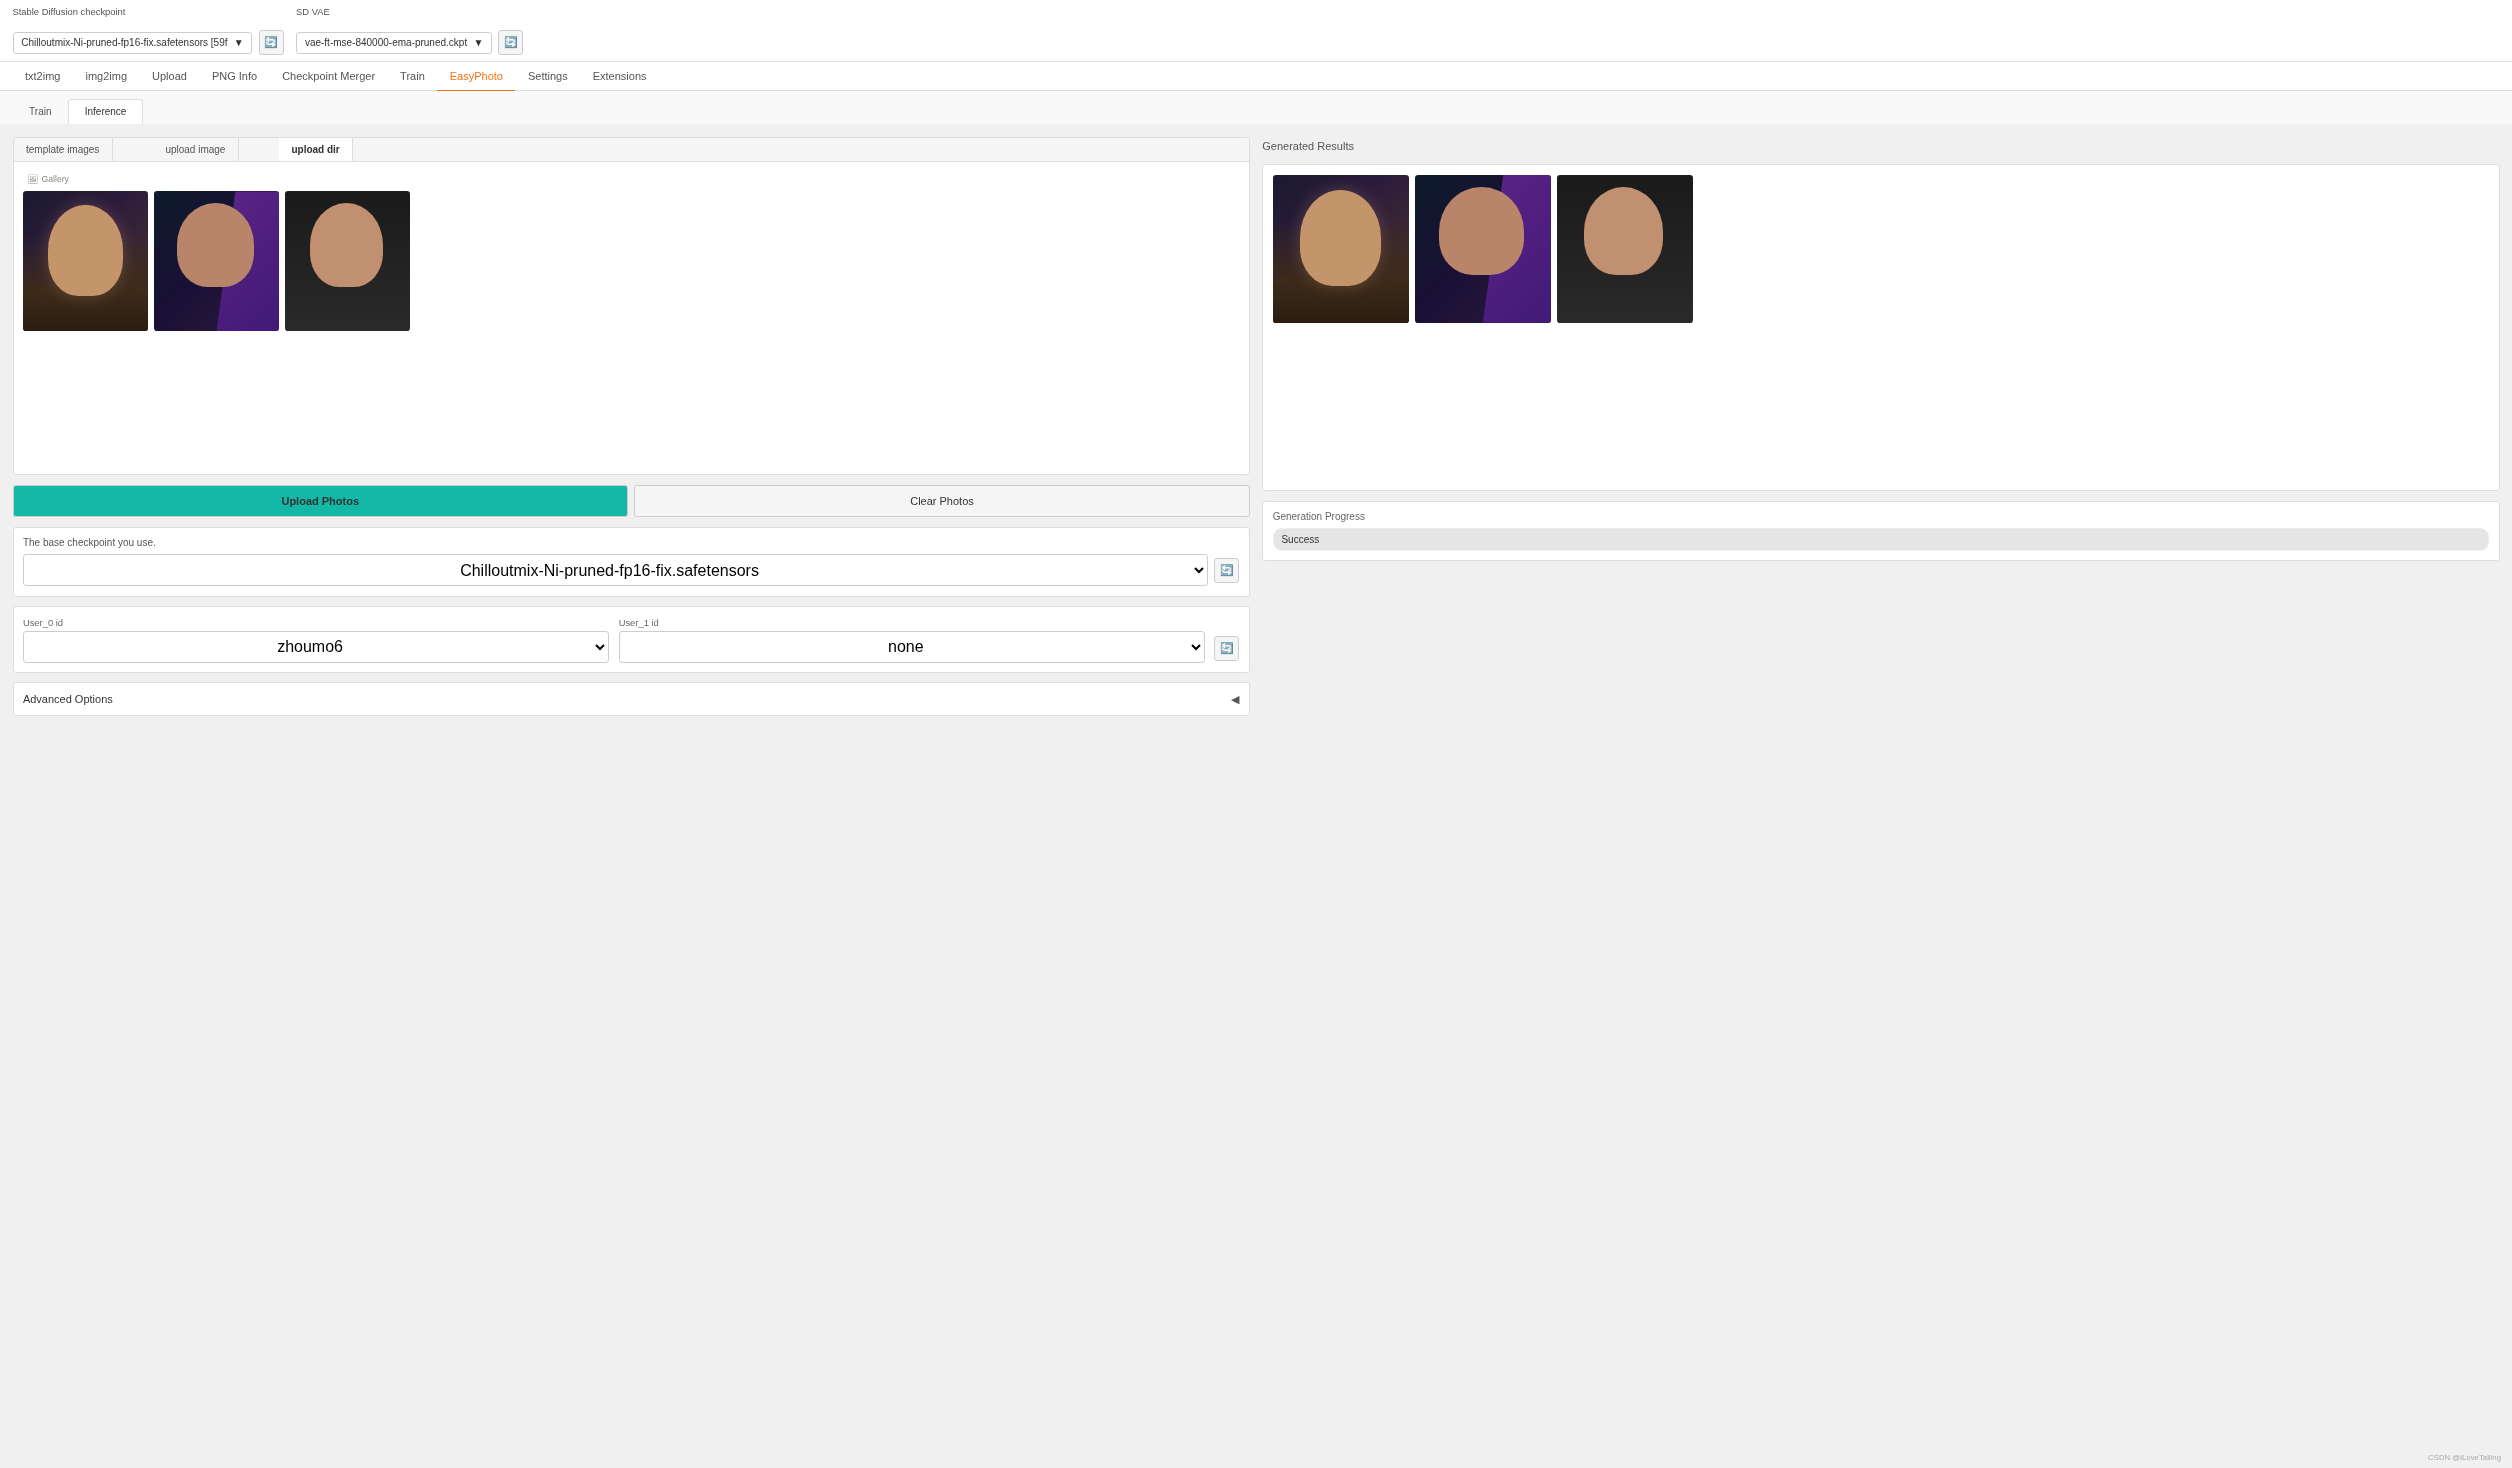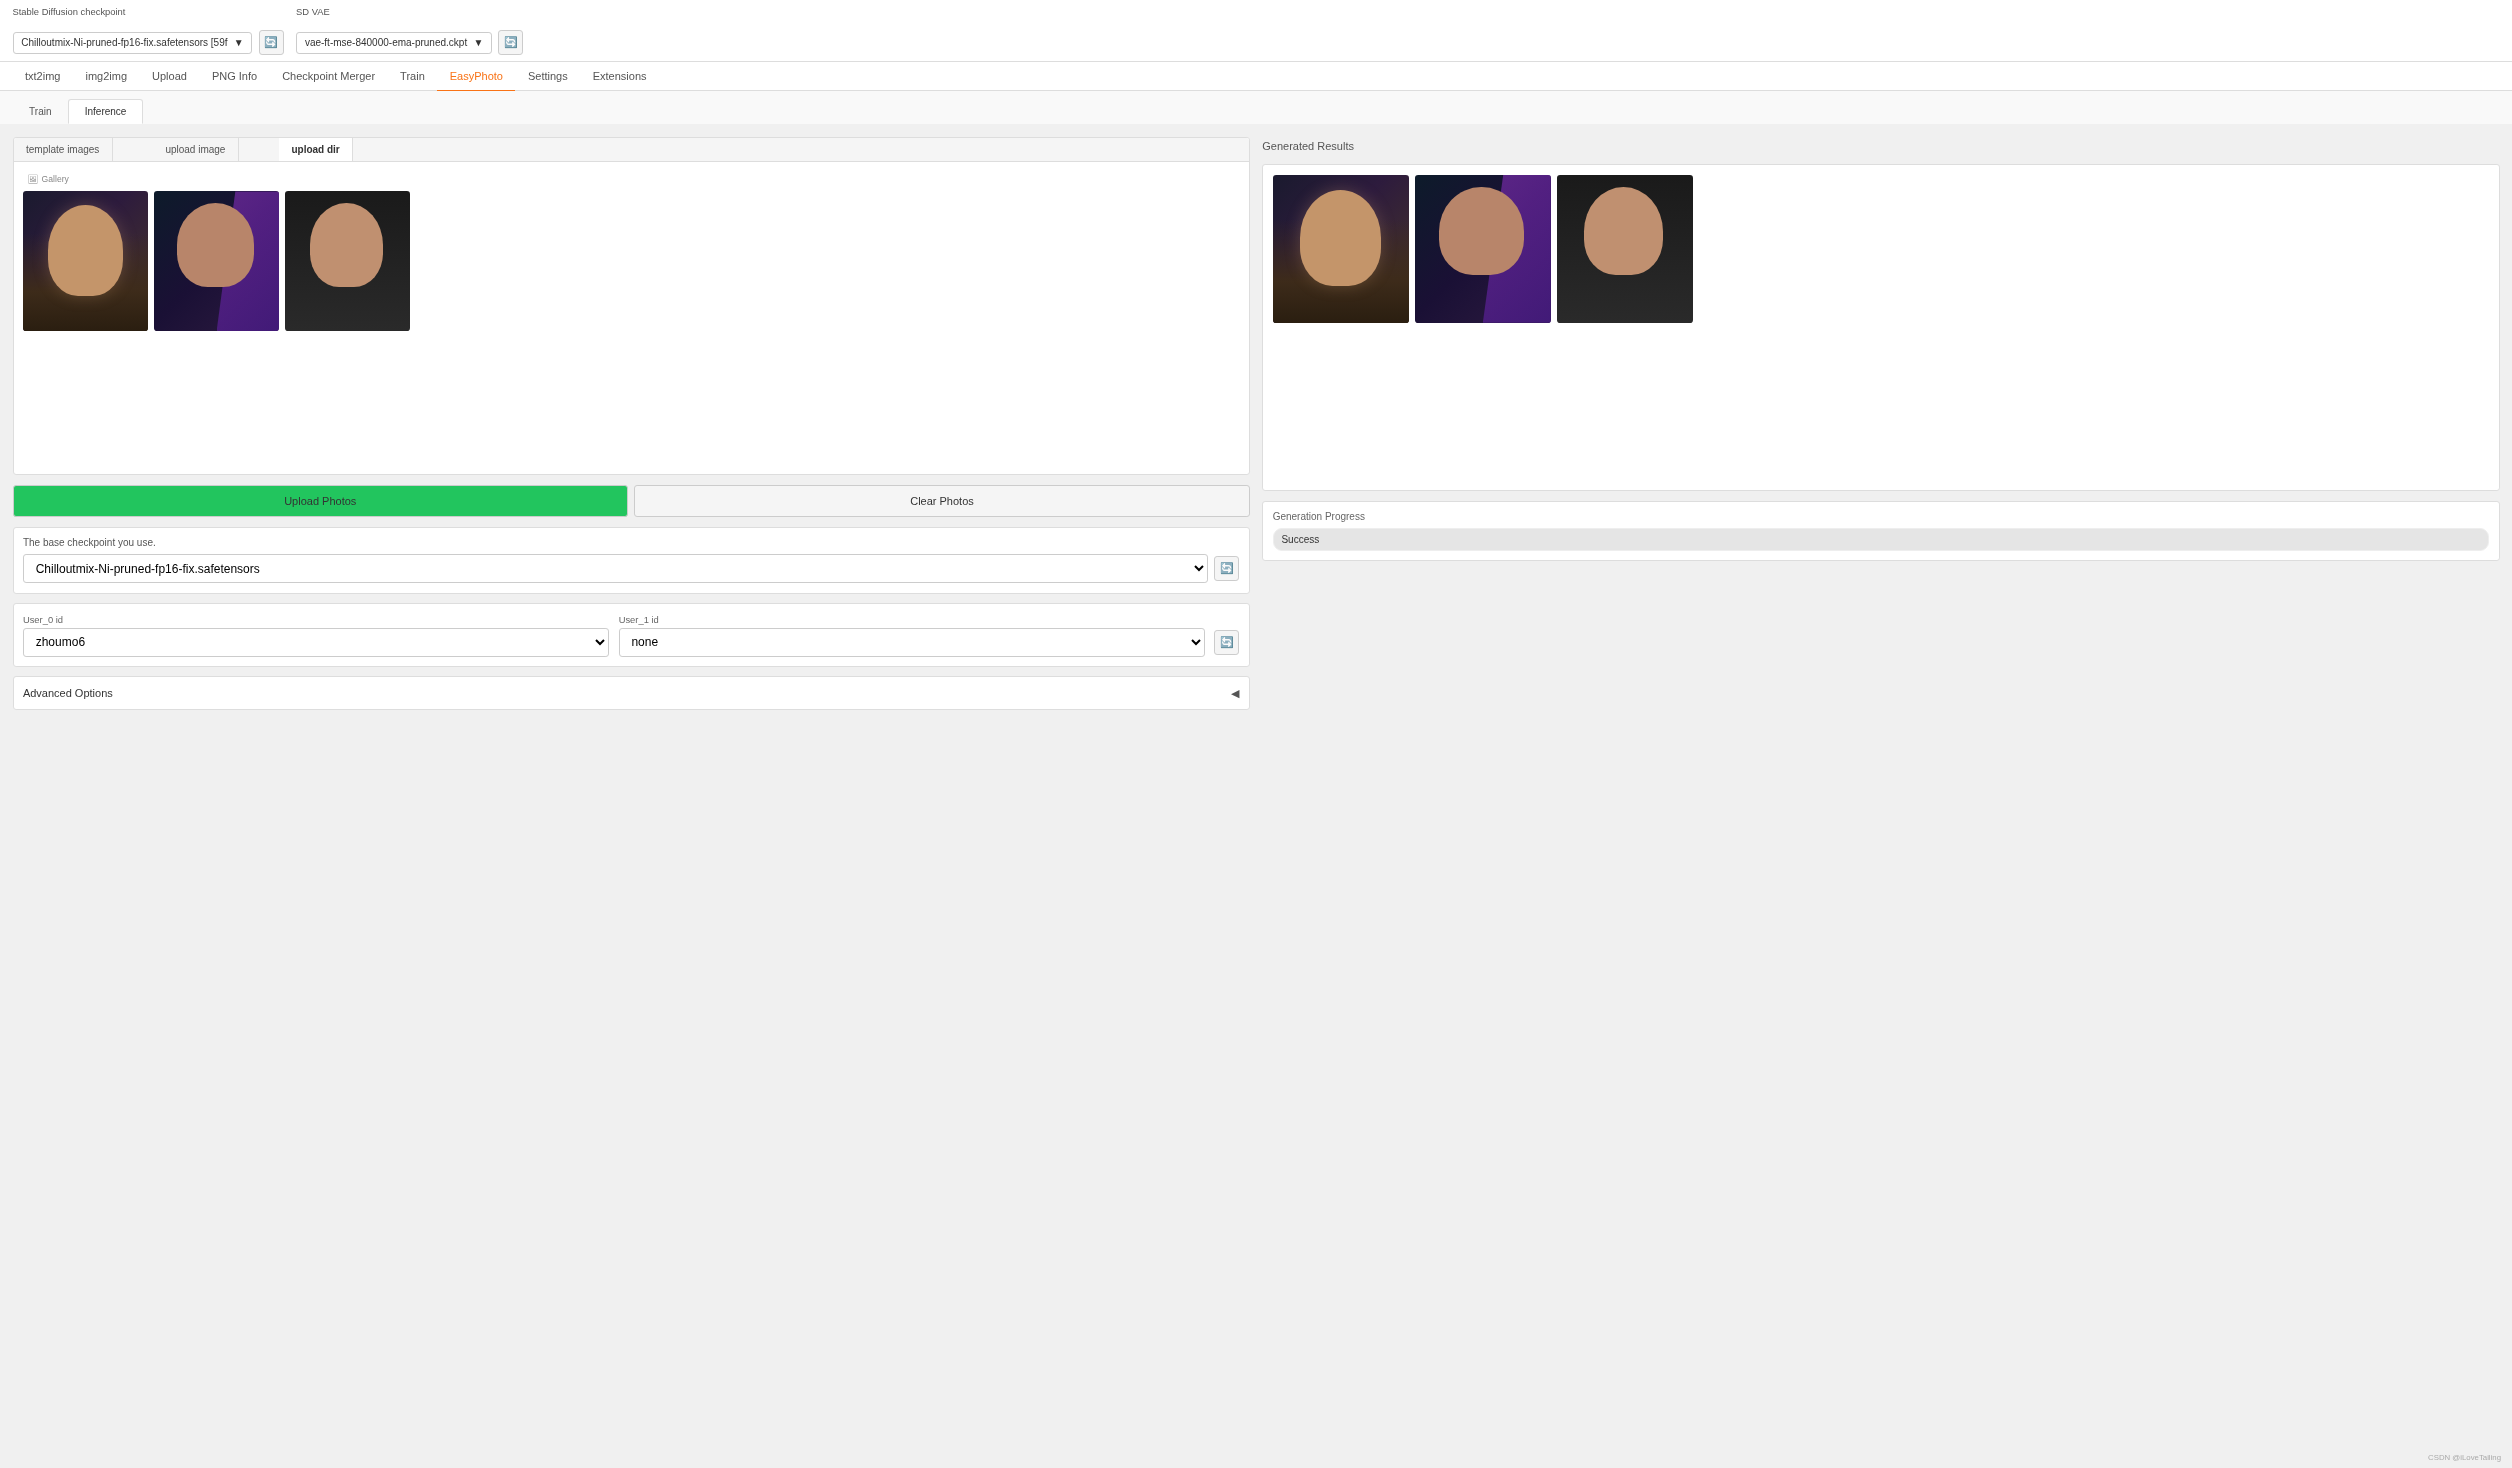--- a/index.html
+++ b/index.html
@@ -212,24 +212,24 @@
     }
     .action-buttons {
       display: flex;
       gap: 6.2px;
     }
     .btn-upload {
       flex: 1;
       padding: 9.4px;
       border: 0.8px solid #ccc;
       border-radius: 3.1px;
-      background: #22c55e;
-      cursor: pointer;
-      font-size: 11px;
-      font-weight: 400;
+      background: #14b8a6;
+      cursor: pointer;
+      font-size: 11px;
+      font-weight: 700;
       color: #333;
       text-align: center;
     }
     .btn-clear {
       flex: 1;
       padding: 9.4px;
       border: 0.8px solid #ccc;
       border-radius: 3.1px;
       background: #f5f5f5;
       cursor: pointer;
@@ -253,23 +253,24 @@
       display: flex;
       align-items: center;
       gap: 6.2px;
     }
     .dropdown-select {
       flex: 1;
       padding: 5.5px 7.8px;
       border: 0.8px solid #ccc;
       border-radius: 3.1px;
       background: #fff;
-      font-size: 12px;
+      font-size: 16px;
       cursor: pointer;
       appearance: auto;
+      text-align: center;
     }
     .user-id-row {
       display: flex;
       gap: 9.4px;
       align-items: flex-end;
     }
     .user-id-group {
       flex: 1;
       display: flex;
       flex-direction: column;

